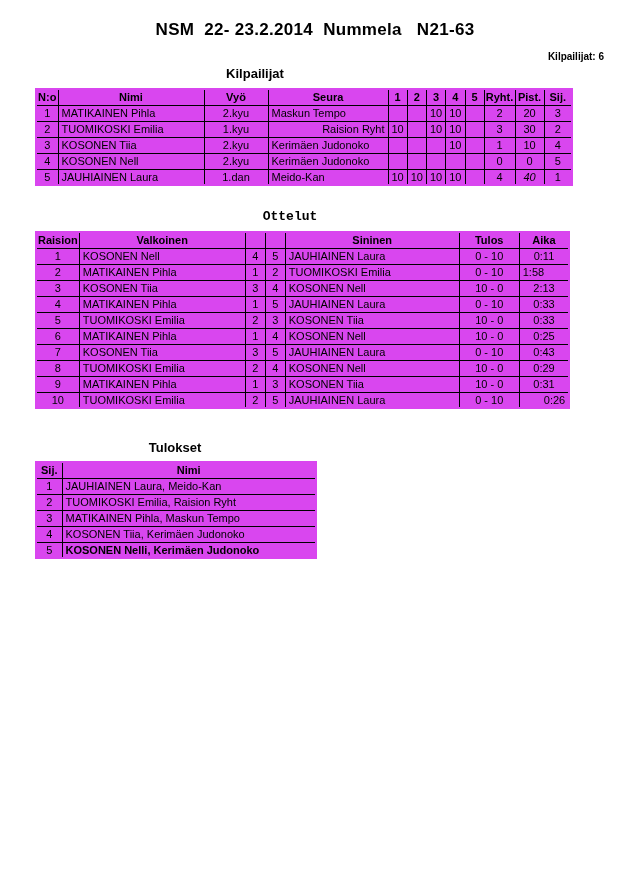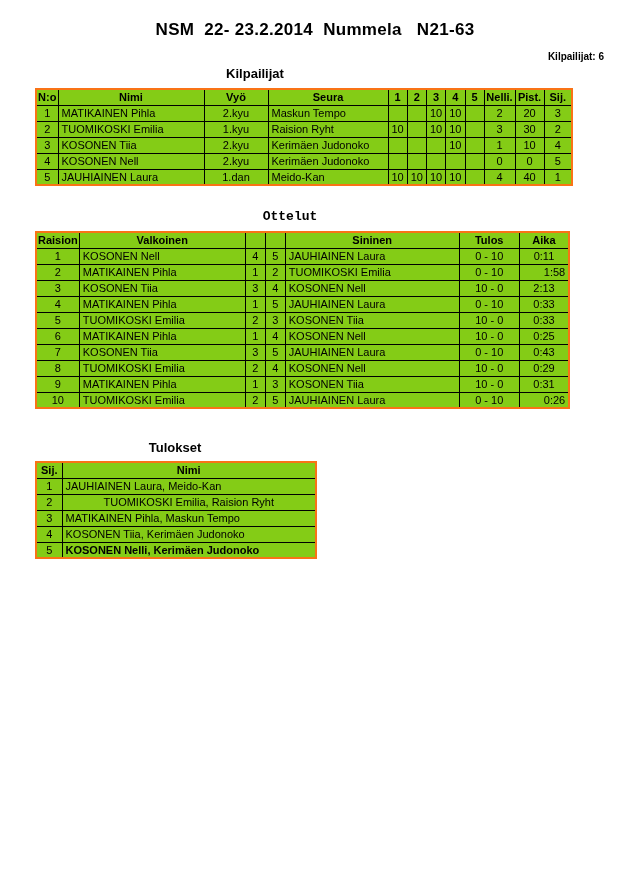--- a/index.html
+++ b/index.html
@@ -26,22 +26,22 @@
     text-align: center;
   }
   #h-kilpailijat { top: 66px; left: 35px; width: 440px; }
   #h-ottelut     { top: 209px; left: 35px; width: 510px; font-family: Liberation Mono, monospace; }
   #h-tulokset    { top: 440px; left: 35px; width: 280px; }
 
   table {
     position: absolute;
     border-collapse: collapse;
     table-layout: fixed;
-    background: #84cc16;
-    border: 2px solid #f97316;
+    background: #d946ef;
+    border: 2px solid #d946ef;
   }
   #t-kilpailijat { top: 88px;  left: 35px; }
   #t-ottelut     { top: 231px; left: 35px; }
   #t-tulokset    { top: 461px; left: 35px; }
 
   th, td {
     border: 1px solid #000000;
     font-size: 11px;
     height: 16px;
     padding: 0 3px;
@@ -76,21 +76,21 @@
       <tr>
         <th>N:o</th>
         <th>Nimi</th>
         <th>Vyö</th>
         <th>Seura</th>
         <th>1</th>
         <th>2</th>
         <th>3</th>
         <th>4</th>
         <th>5</th>
-        <th>Nelli.</th>
+        <th>Ryht.</th>
         <th>Pist.</th>
         <th>Sij.</th>
       </tr>
     </thead>
     <tbody>
       <tr>
         <td style="text-align: center;">1</td>
         <td style="text-align: left;">MATIKAINEN Pihla</td>
         <td style="text-align: center;">2.kyu</td>
         <td style="text-align: left;">Maskun Tempo</td>
@@ -100,21 +100,21 @@
         <td style="text-align: center;">10</td>
         <td style="text-align: center;"></td>
         <td style="text-align: center;">2</td>
         <td style="text-align: center;">20</td>
         <td style="text-align: center;">3</td>
       </tr>
       <tr>
         <td style="text-align: center;">2</td>
         <td style="text-align: left;">TUOMIKOSKI Emilia</td>
         <td style="text-align: center;">1.kyu</td>
-        <td style="text-align: left;">Raision Ryht</td>
+        <td style="text-align: right;">Raision Ryht</td>
         <td style="text-align: center;">10</td>
         <td style="text-align: center;"></td>
         <td style="text-align: center;">10</td>
         <td style="text-align: center;">10</td>
         <td style="text-align: center;"></td>
         <td style="text-align: center;">3</td>
         <td style="text-align: center;">30</td>
         <td style="text-align: center;">2</td>
       </tr>
       <tr>
@@ -149,21 +149,21 @@
         <td style="text-align: center;">5</td>
         <td style="text-align: left;">JAUHIAINEN Laura</td>
         <td style="text-align: center;">1.dan</td>
         <td style="text-align: left;">Meido-Kan</td>
         <td style="text-align: center;">10</td>
         <td style="text-align: center;">10</td>
         <td style="text-align: center;">10</td>
         <td style="text-align: center;">10</td>
         <td style="text-align: center;"></td>
         <td style="text-align: center;">4</td>
-        <td style="text-align: center;">40</td>
+        <td style="text-align: center; font-style: italic;">40</td>
         <td style="text-align: center;">1</td>
       </tr>
     </tbody>
   </table>
 
 <div class="section-heading" id="h-ottelut">Ottelut</div>
 <table id="t-ottelut">
     <colgroup>
       <col style="width: 40px;">
       <col style="width: 166px;">
@@ -194,21 +194,21 @@
         <td style="text-align: center;">0 - 10</td>
         <td style="text-align: center;">0:11</td>
       </tr>
       <tr>
         <td style="text-align: center;">2</td>
         <td style="text-align: left;">MATIKAINEN Pihla</td>
         <td style="text-align: center;">1</td>
         <td style="text-align: center;">2</td>
         <td style="text-align: left;">TUOMIKOSKI Emilia</td>
         <td style="text-align: center;">0 - 10</td>
-        <td style="text-align: right;">1:58</td>
+        <td style="text-align: left;">1:58</td>
       </tr>
       <tr>
         <td style="text-align: center;">3</td>
         <td style="text-align: left;">KOSONEN Tiia</td>
         <td style="text-align: center;">3</td>
         <td style="text-align: center;">4</td>
         <td style="text-align: left;">KOSONEN Nell</td>
         <td style="text-align: center;">10 - 0</td>
         <td style="text-align: center;">2:13</td>
       </tr>
@@ -290,21 +290,21 @@
         <th>Nimi</th>
       </tr>
     </thead>
     <tbody>
       <tr>
         <td style="text-align: center;">1</td>
         <td style="text-align: left;">JAUHIAINEN Laura, Meido-Kan</td>
       </tr>
       <tr>
         <td style="text-align: center;">2</td>
-        <td style="text-align: center;">TUOMIKOSKI Emilia, Raision Ryht</td>
+        <td style="text-align: left;">TUOMIKOSKI Emilia, Raision Ryht</td>
       </tr>
       <tr>
         <td style="text-align: center;">3</td>
         <td style="text-align: left;">MATIKAINEN Pihla, Maskun Tempo</td>
       </tr>
       <tr>
         <td style="text-align: center;">4</td>
         <td style="text-align: left;">KOSONEN Tiia, Kerimäen Judonoko</td>
       </tr>
       <tr>

